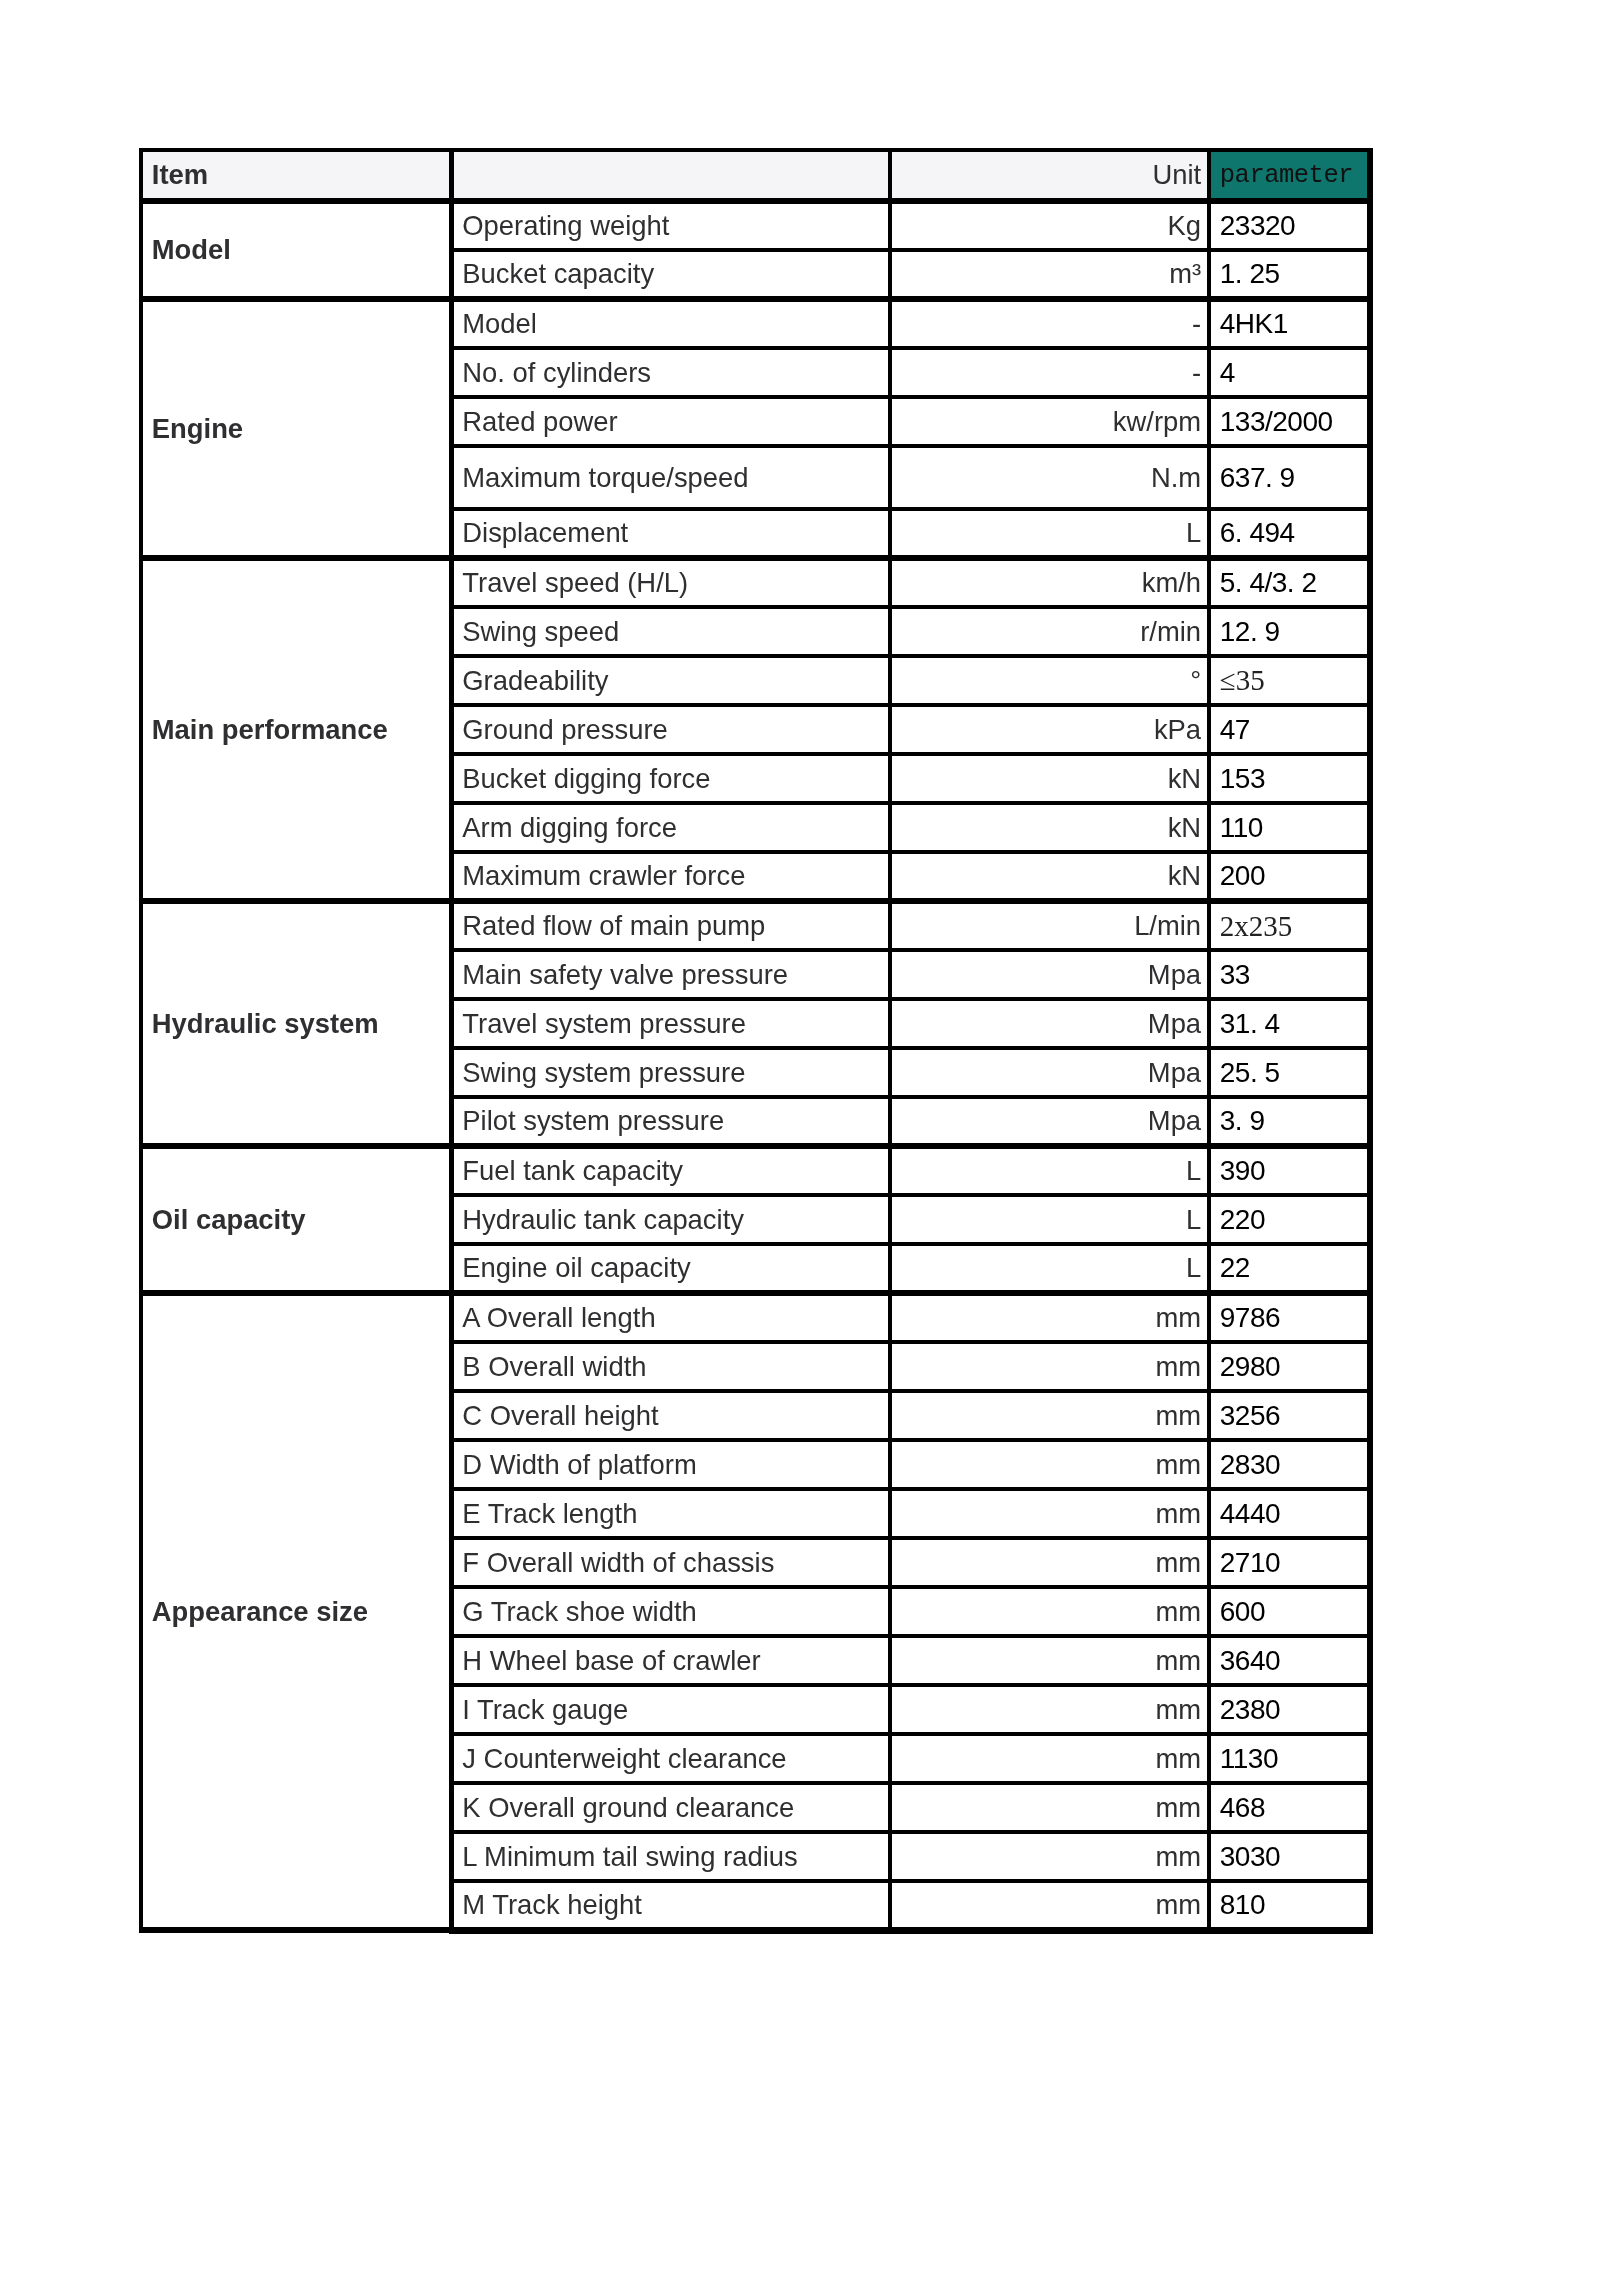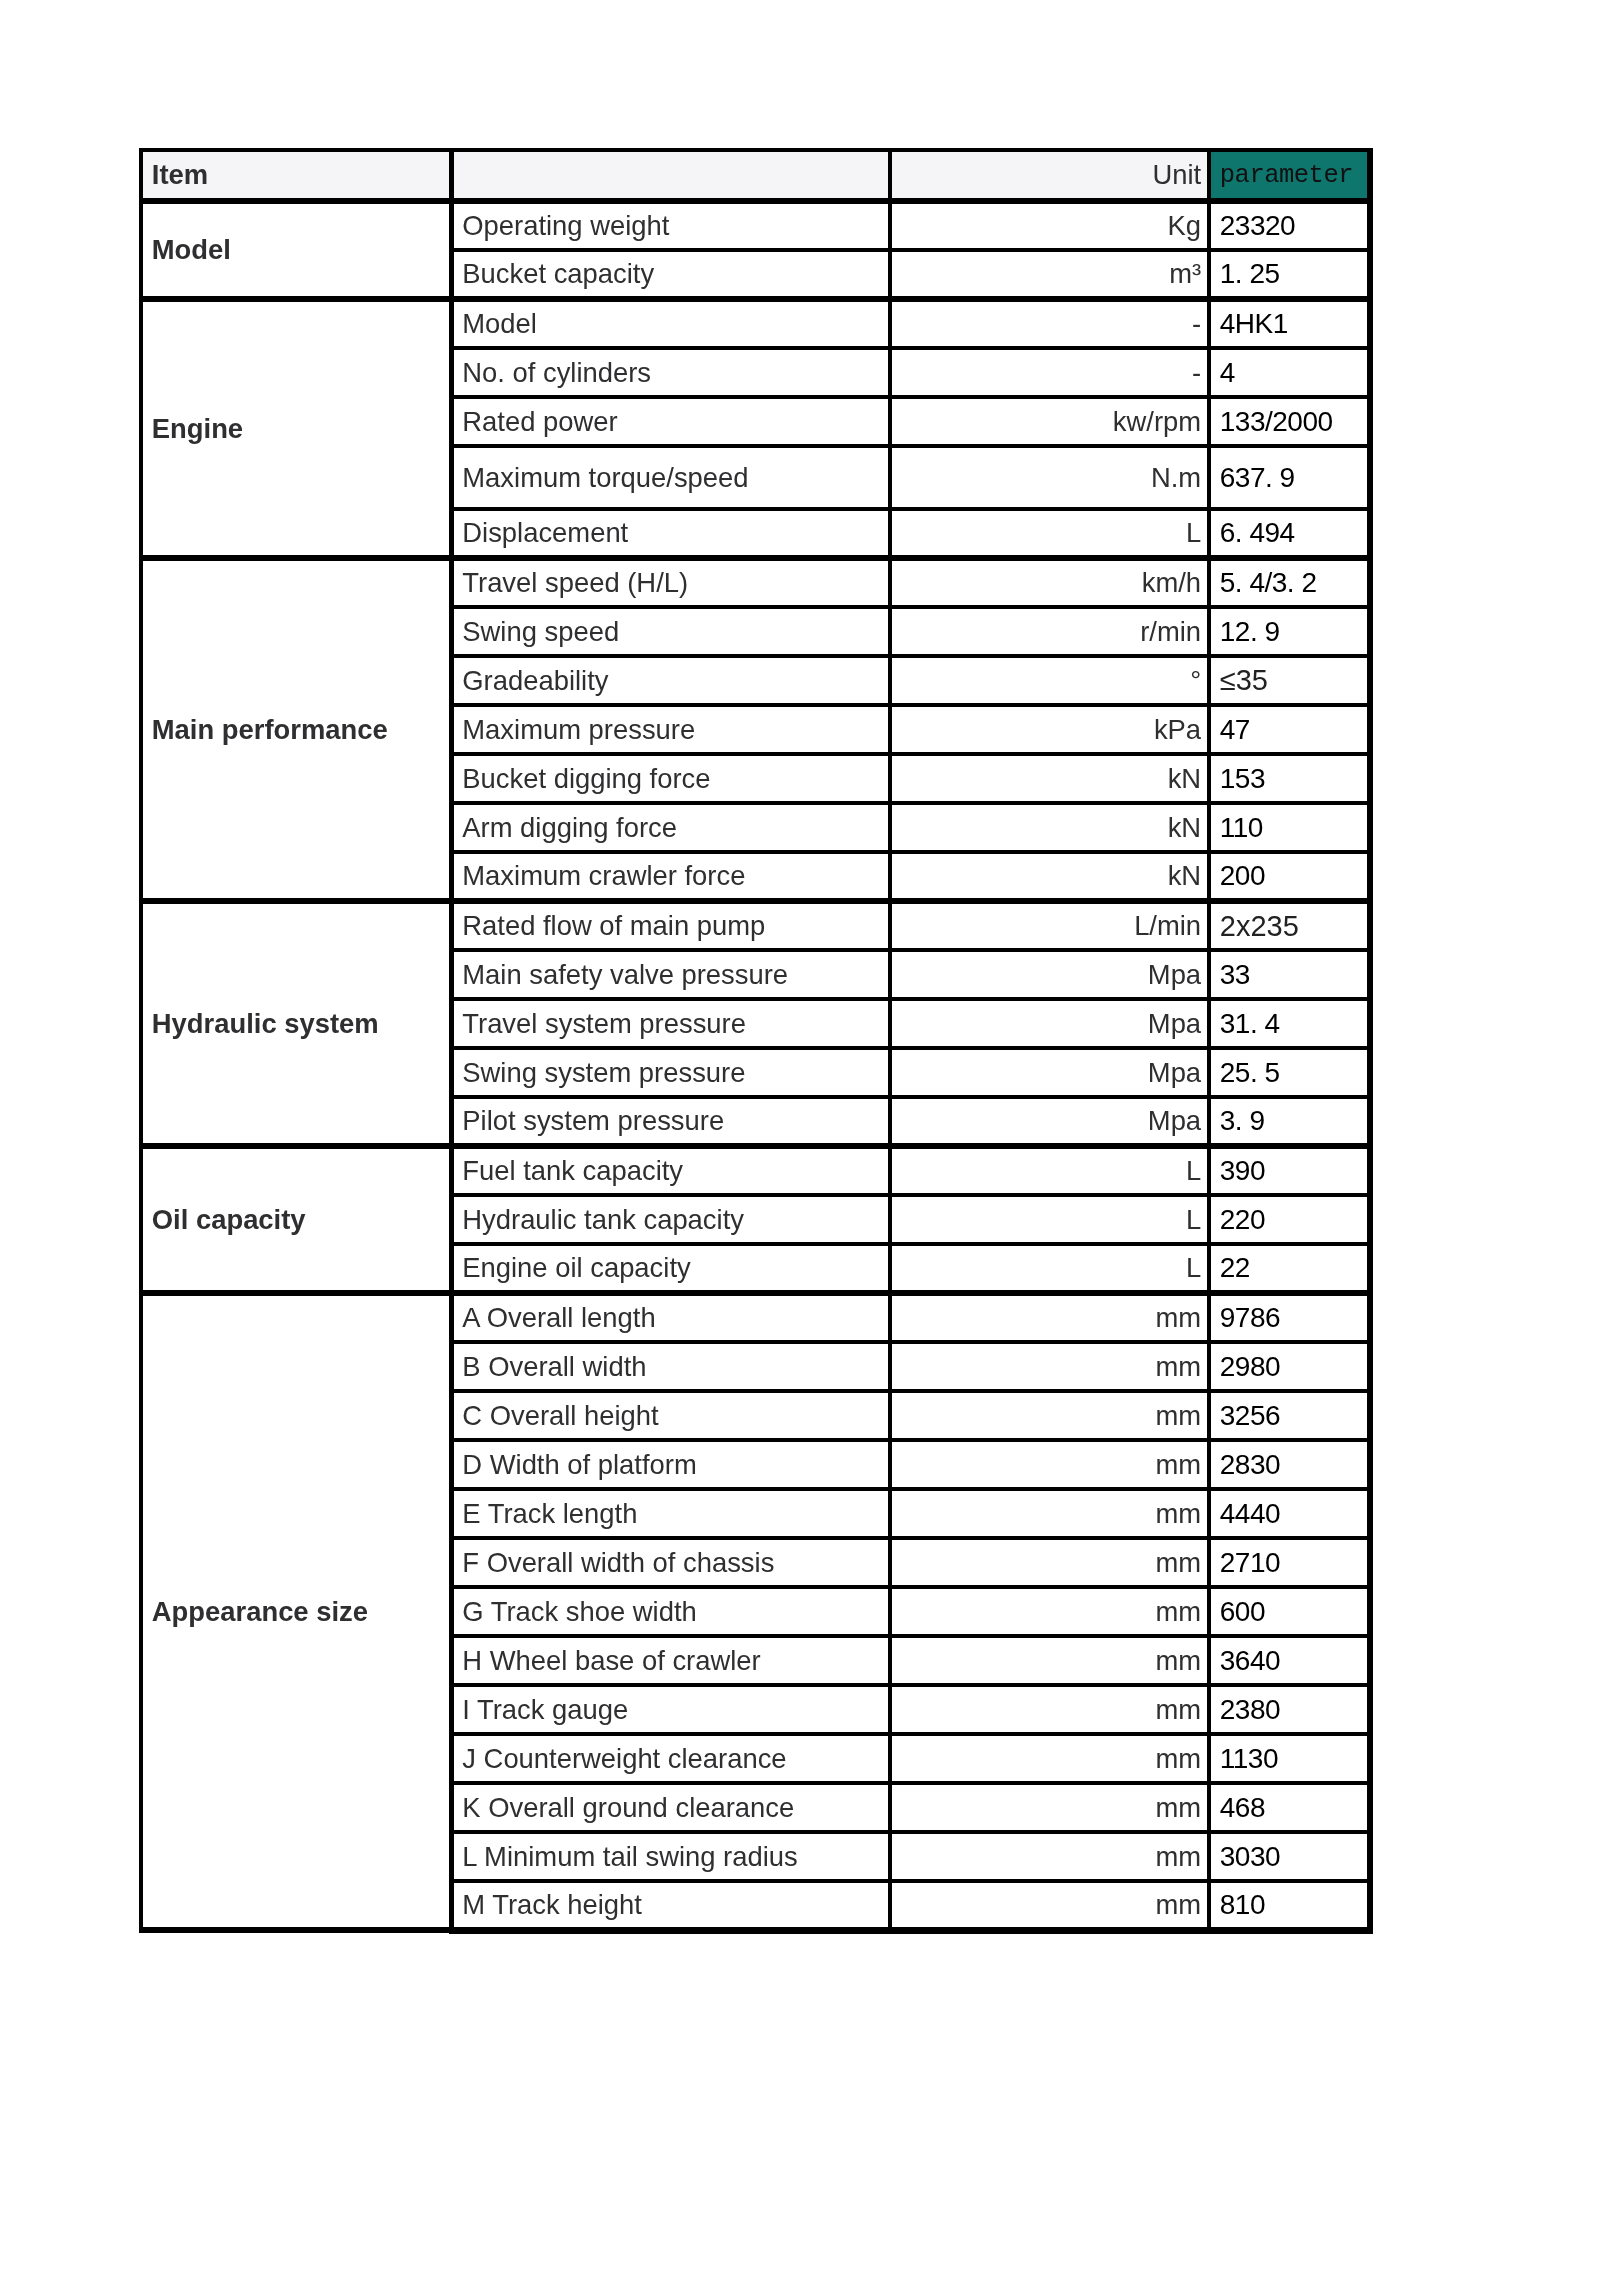--- a/index.html
+++ b/index.html
@@ -56,21 +56,21 @@
   td.c2 { border-right-width: 3.9px; }
   td.c3 { border-right-width: 3.9px; text-align: right; }
   td.c4 {
     border-right-width: 6.9px;
     font-family: Liberation Sans, sans-serif;
     font-size: 28px;
     color: #000000;
     letter-spacing: -0.5px;
   }
   td.c4.sans {
-    font-family: Liberation Sans, sans-serif;
+    font-family: Liberation Serif, serif;
     font-size: 29px;
     color: #222222;
     letter-spacing: 0;
   }
 
   td.group-cell { border-bottom-width: 6.9px; }
   tr.group-end td { border-bottom-width: 6.9px; }
   tbody tr.last-row td { border-bottom-width: 7.8px; }
 </style>
 </head>
@@ -140,21 +140,21 @@
           <td class="c2">Swing speed</td>
           <td class="c3">r/min</td>
           <td class="c4">12. 9</td>
         </tr>
         <tr>
           <td class="c2">Gradeability</td>
           <td class="c3">°</td>
           <td class="c4 sans">≤35</td>
         </tr>
         <tr>
-          <td class="c2">Maximum pressure</td>
+          <td class="c2">Ground pressure</td>
           <td class="c3">kPa</td>
           <td class="c4">47</td>
         </tr>
         <tr>
           <td class="c2">Bucket digging force</td>
           <td class="c3">kN</td>
           <td class="c4">153</td>
         </tr>
         <tr>
           <td class="c2">Arm digging force</td>

